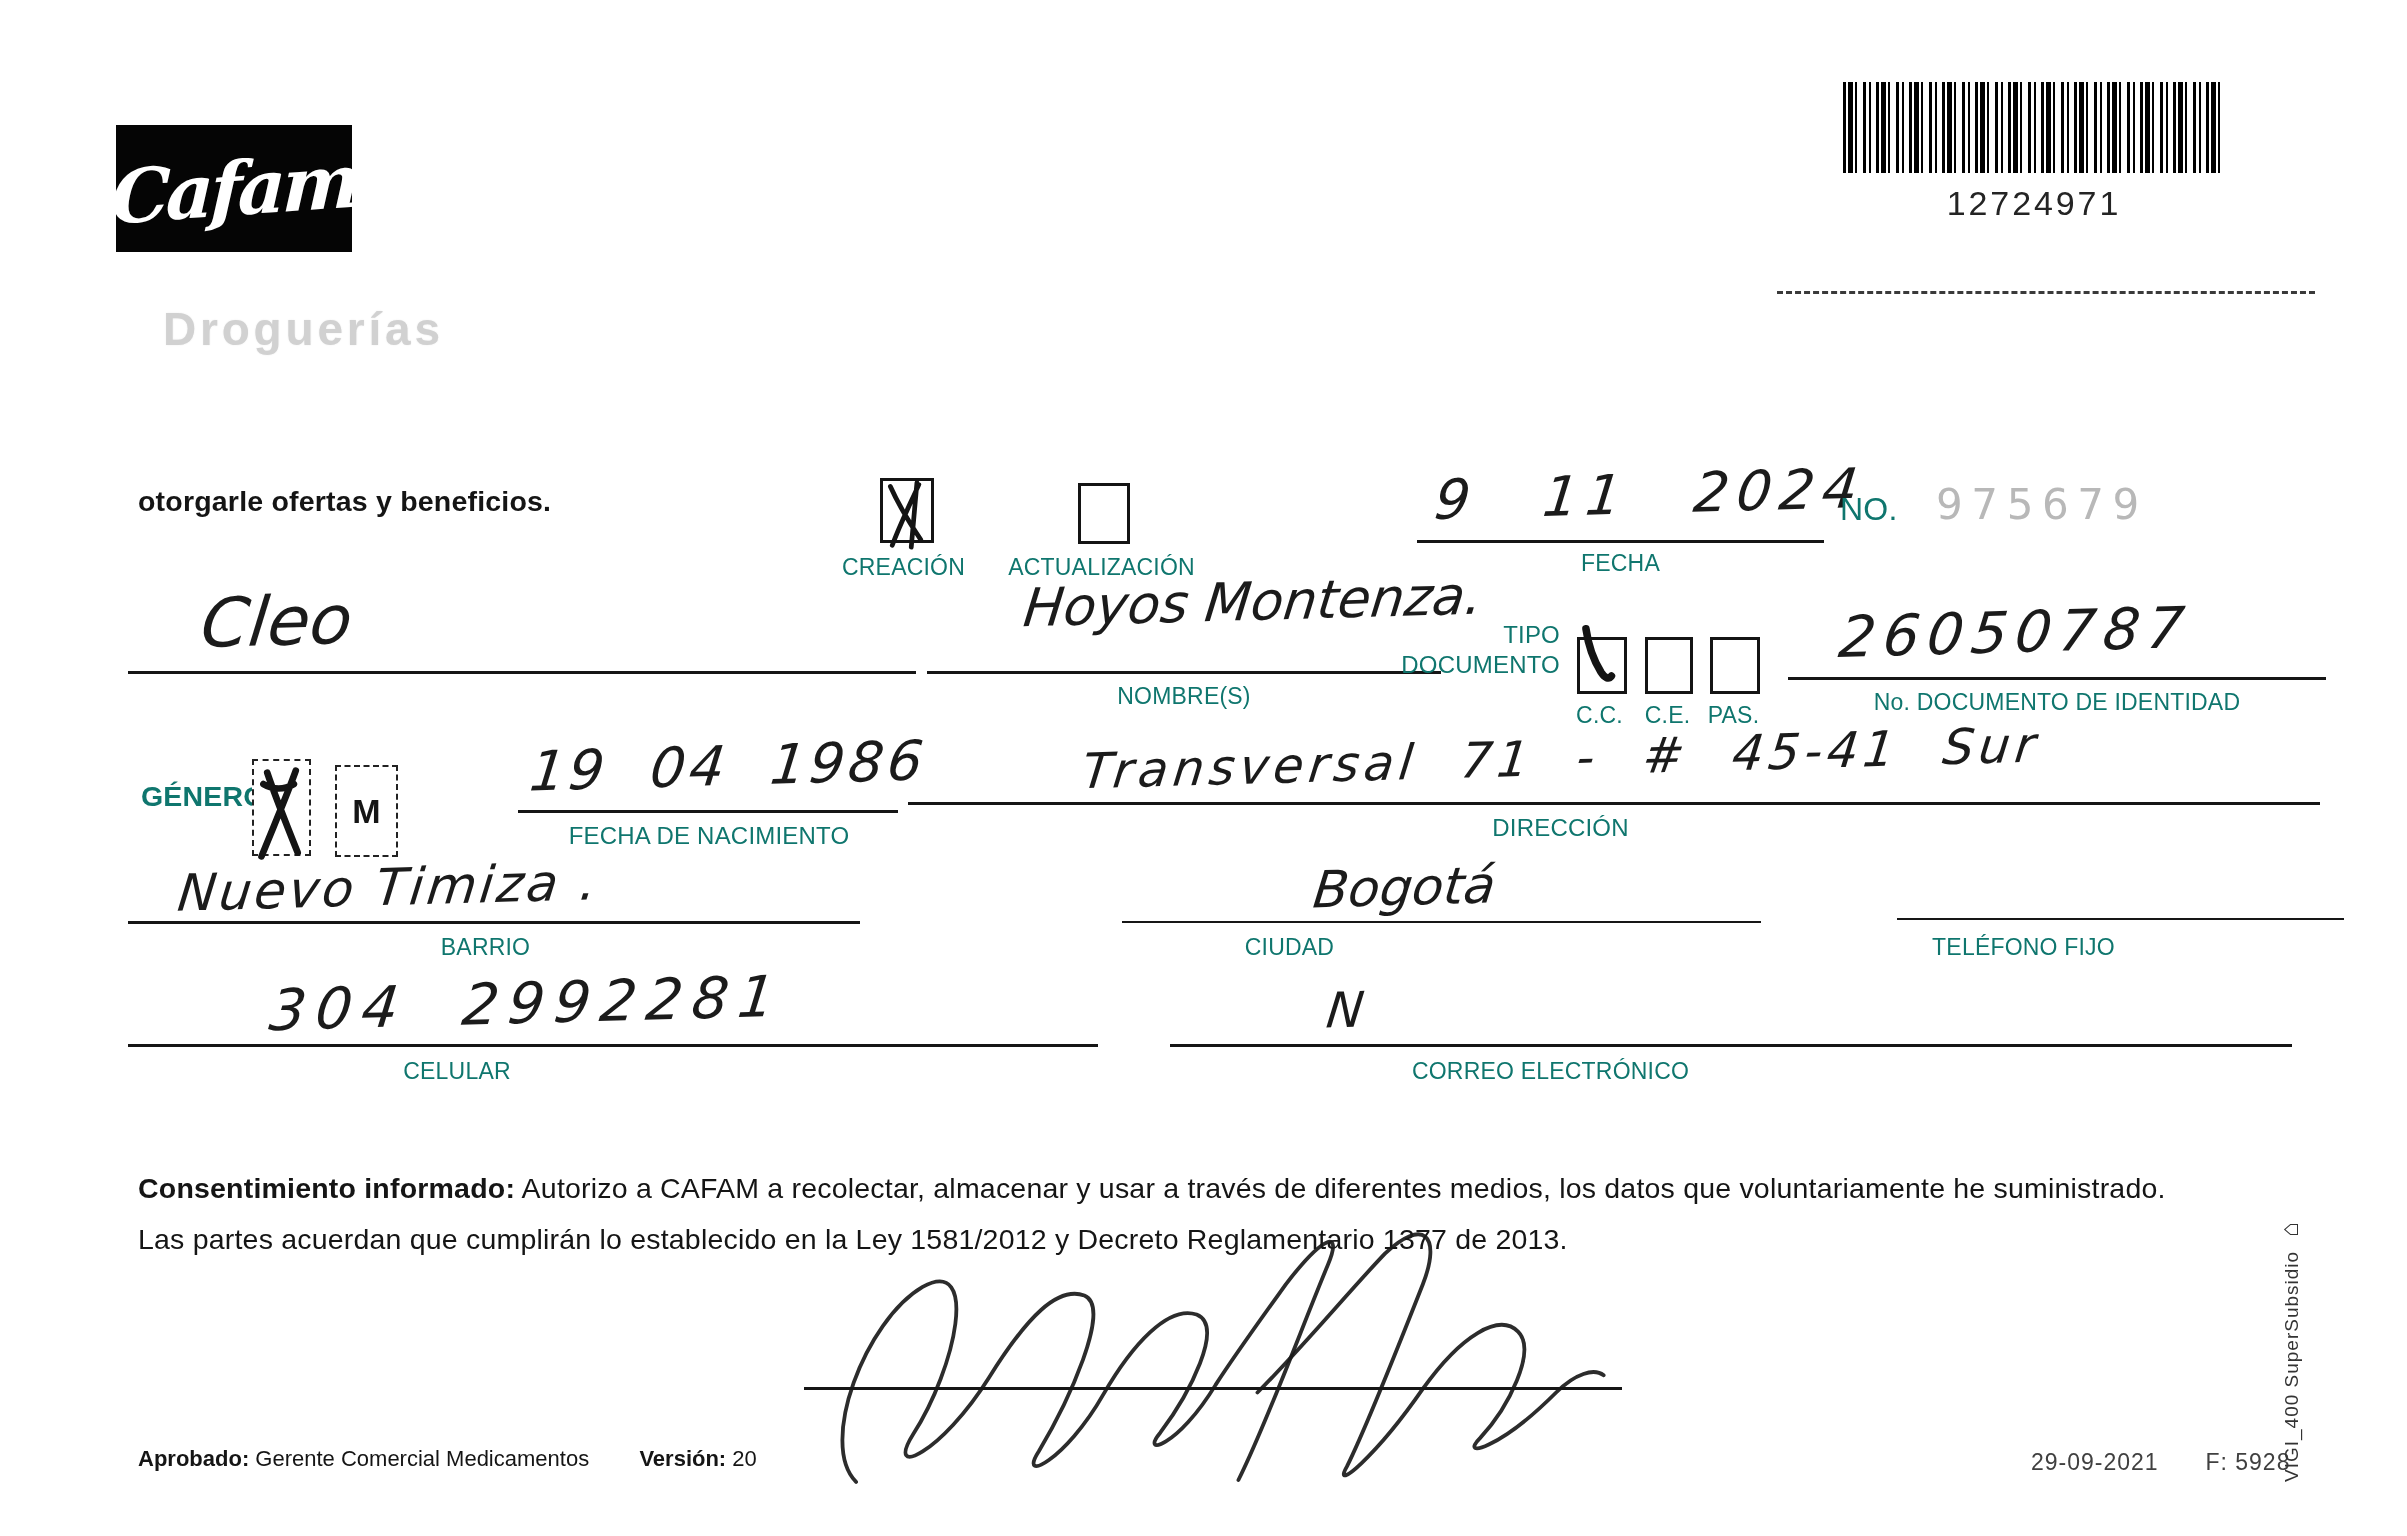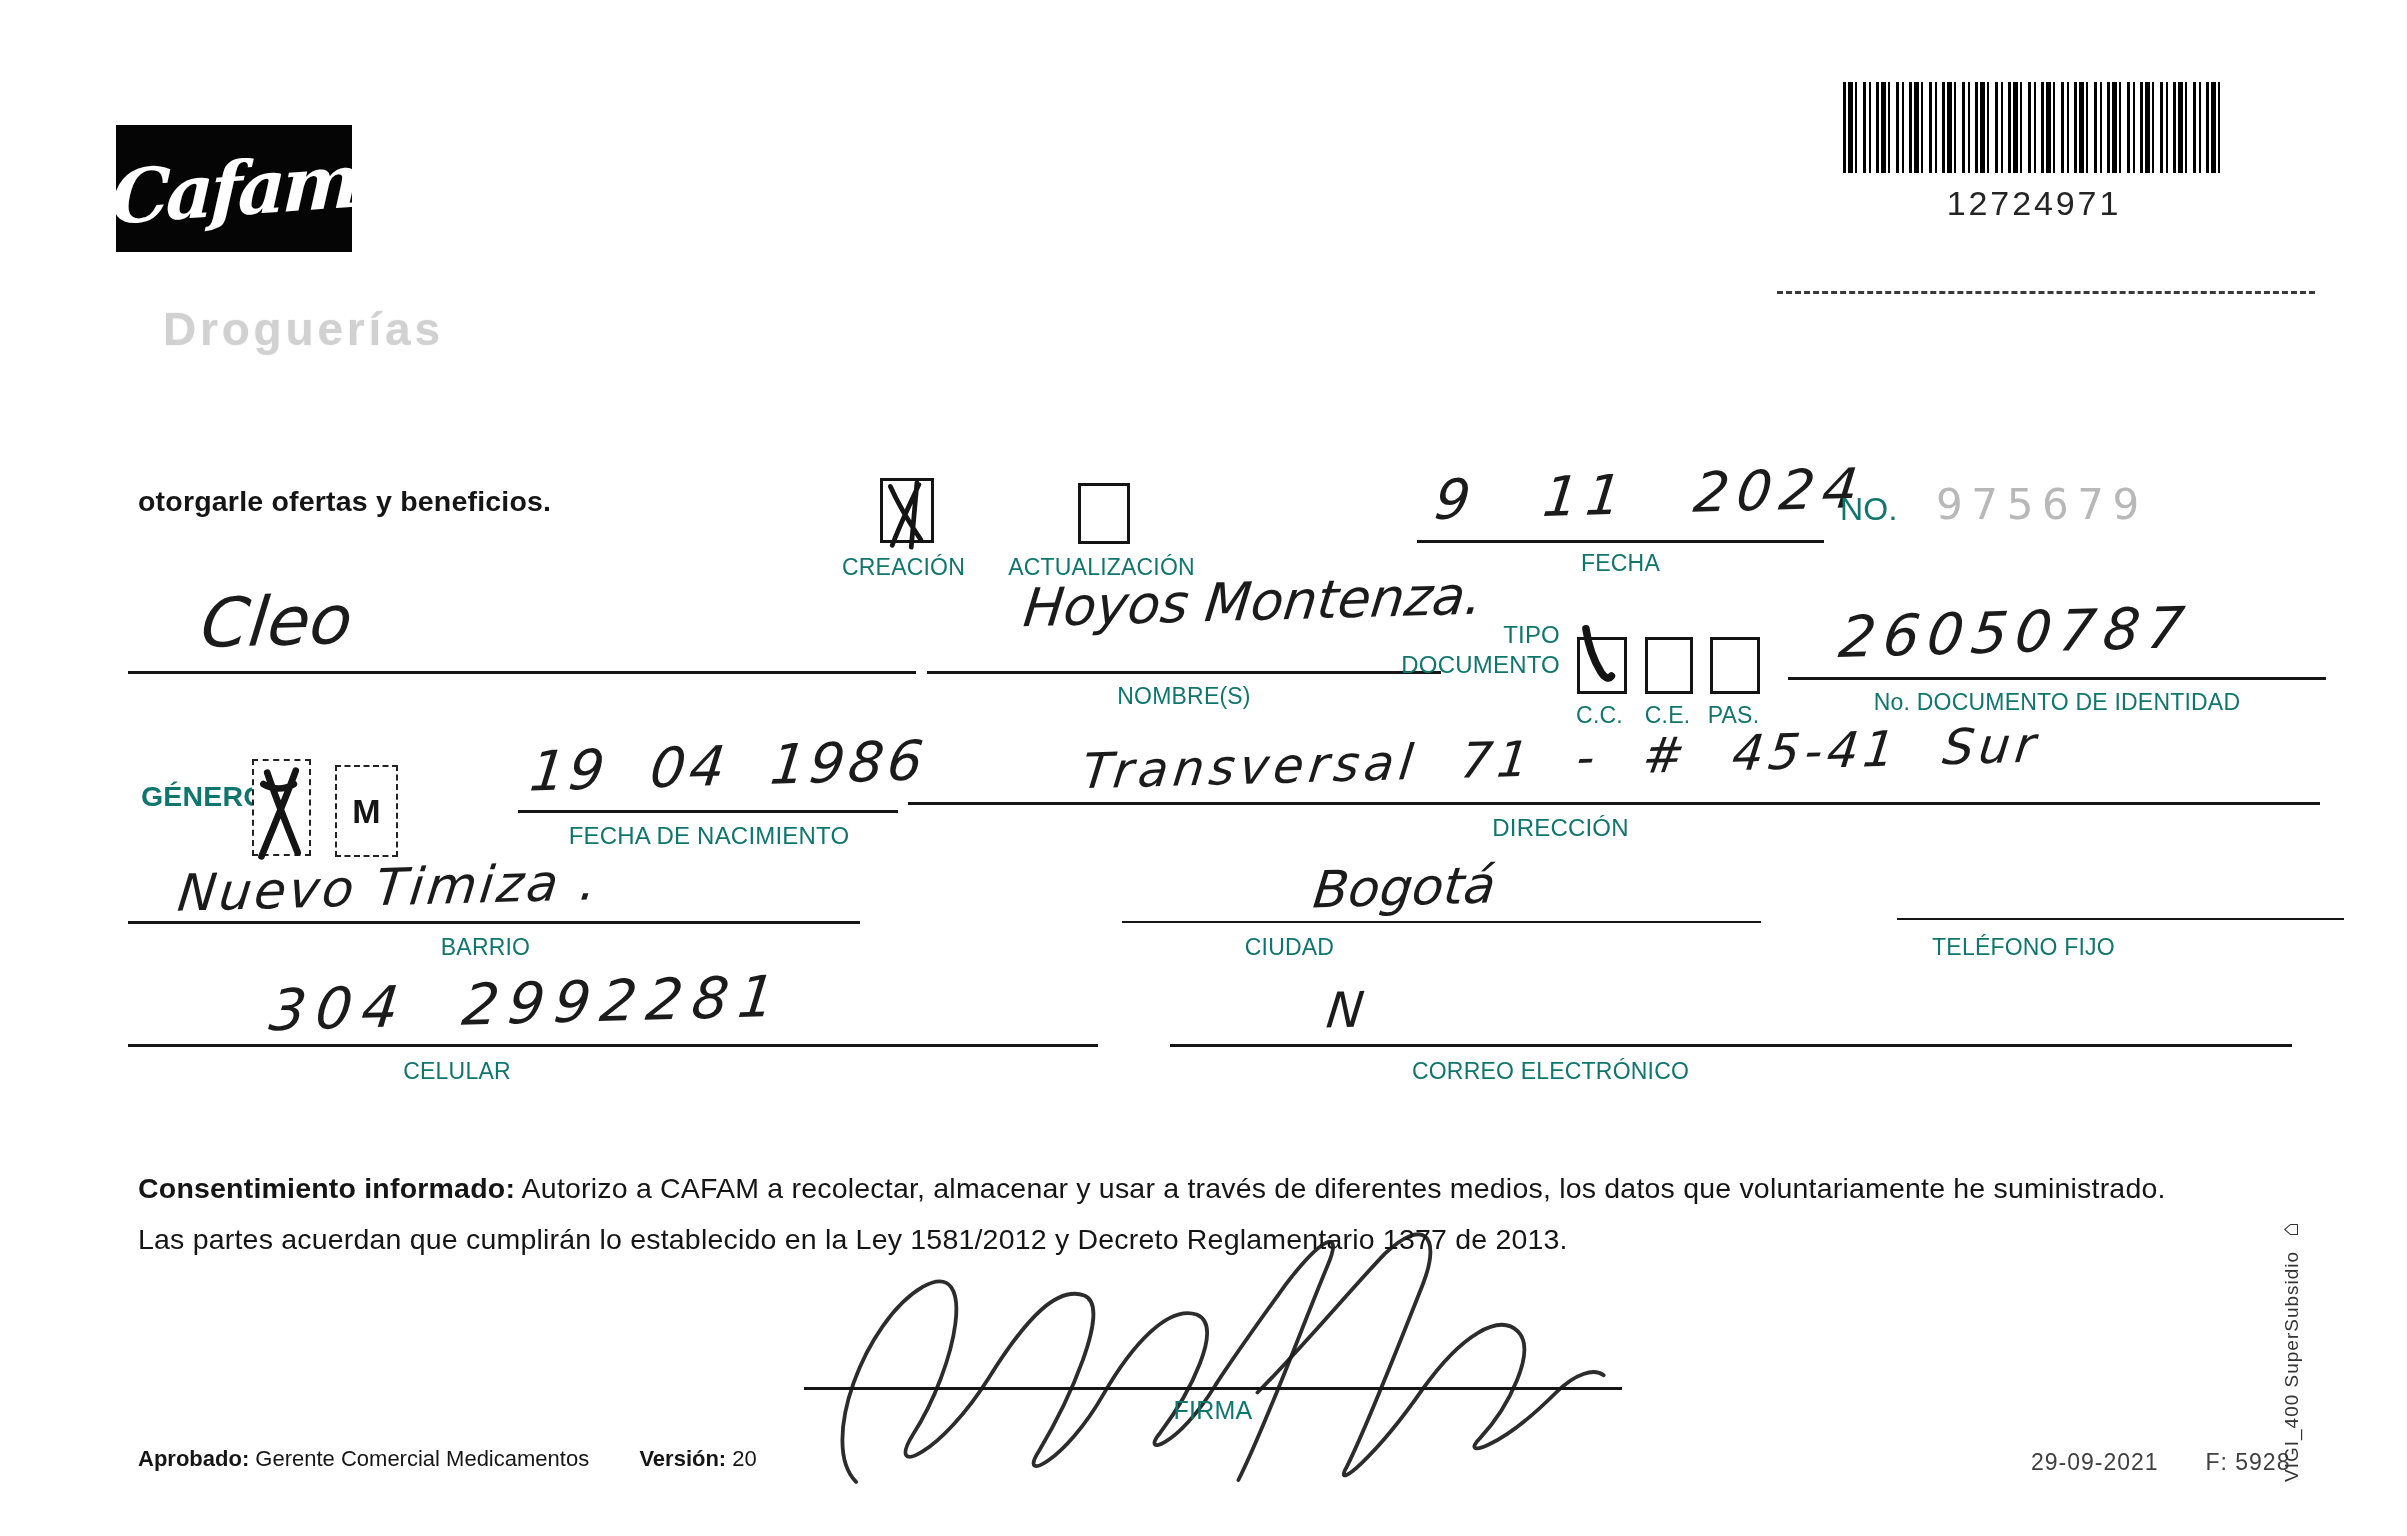--- a/index.html
+++ b/index.html
@@ -171,21 +171,20 @@
   <svg style="position:absolute;left:799px;top:1225px;width:837px;height:295px;overflow:visible;" viewBox="0 0 880 310">
     <path d="M60,270 C20,230 70,100 130,65 C190,32 165,150 120,220 C90,268 150,240 200,160
              C240,96 272,64 300,74 C330,86 282,188 252,238 C230,272 280,248 320,178
              C350,126 388,84 418,94 C448,106 410,178 380,218 C358,244 398,234 438,168
              C460,134 482,104 512,62 C552,10 572,4 556,42 C530,104 492,208 462,268" stroke="#1a1a1a" stroke-width="4" fill="none" stroke-linecap="round" opacity="0.92"></path>
     <path d="M482,176 C532,126 576,72 616,30 C656,-8 676,10 656,62 C630,128 596,214 576,254
              C560,282 606,244 656,172 C696,116 736,92 756,112 C776,132 746,192 716,224
              C694,246 736,236 796,176 C816,156 836,150 846,158" stroke="#1a1a1a" stroke-width="4" fill="none" stroke-linecap="round" opacity="0.92"></path>
   </svg>
   <div class="fline" style="left:804px;top:1387px;width:818px;"></div>
-  <div class="lbl" style="left:804px;top:1396px;width:818px;font-size:25px;">FIRMA</div>
 
   <div class="footer-left">
     <span class="boldtxt">Aprobado:</span>
     <span>Gerente Comercial Medicamentos</span>
     <span class="gap"></span>
     <span class="boldtxt">Versión:</span>
     <span>20</span>
   </div>
 
   <div class="footer-right">

